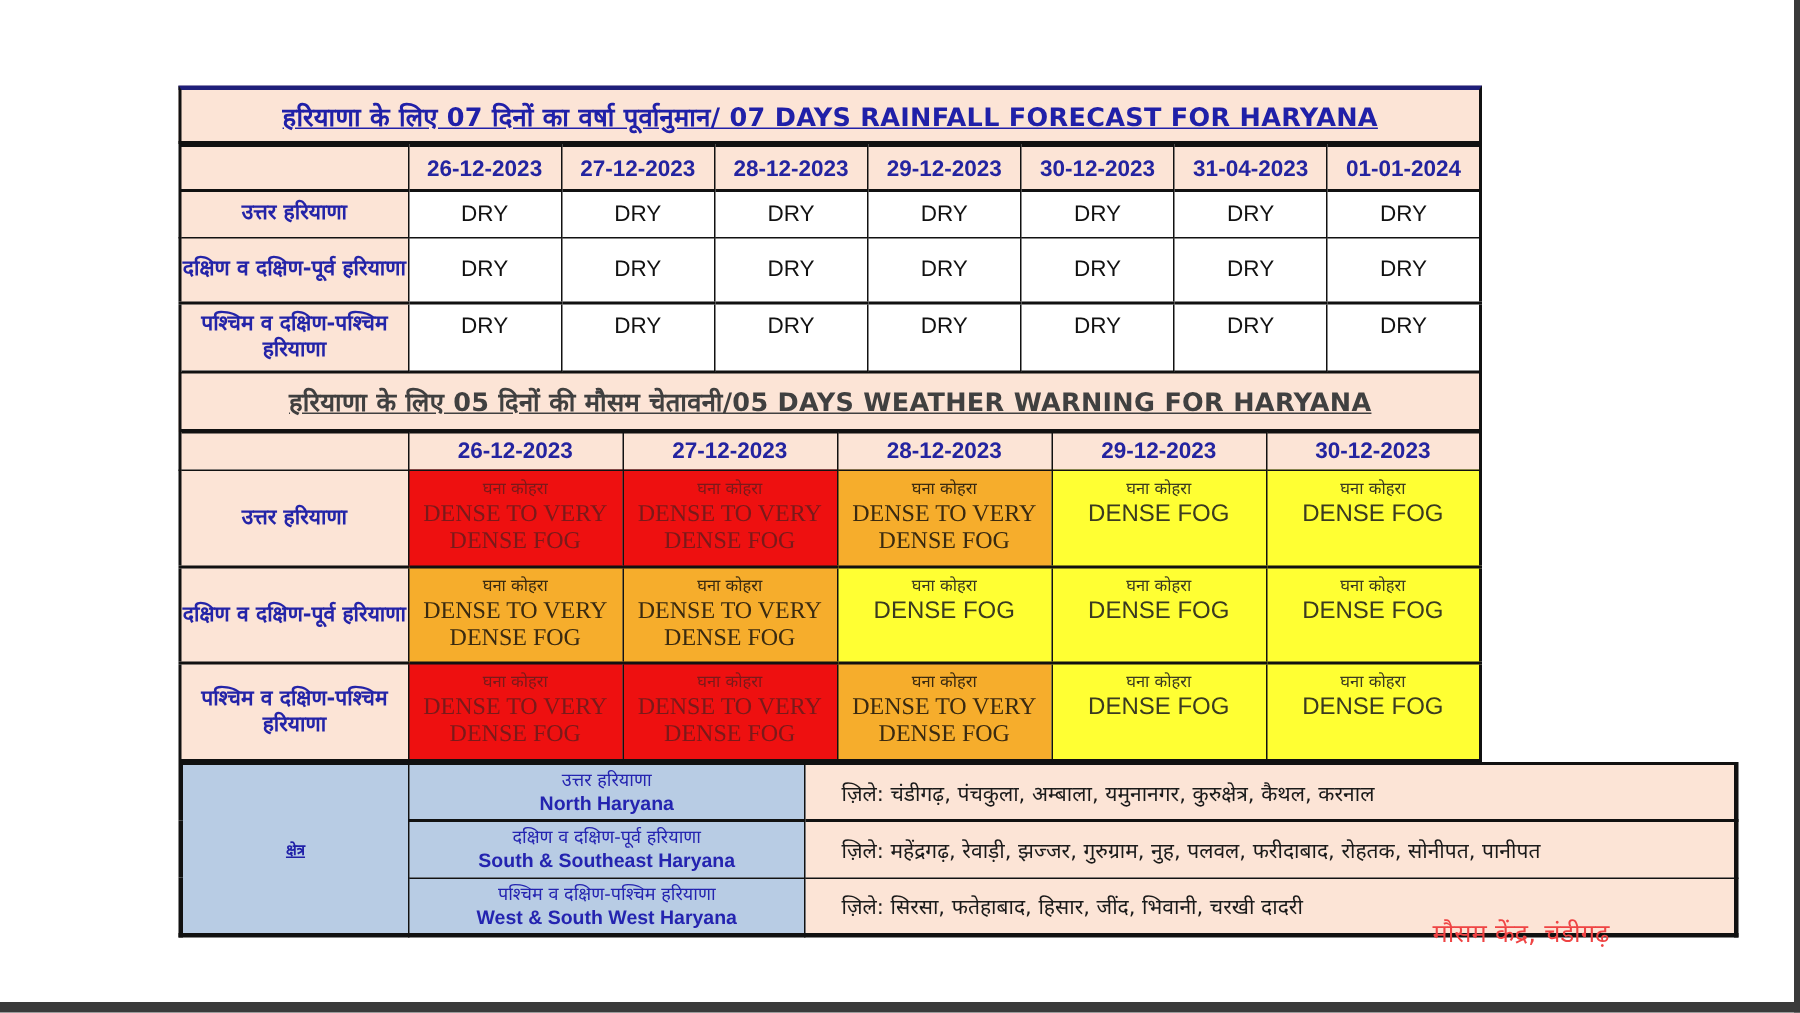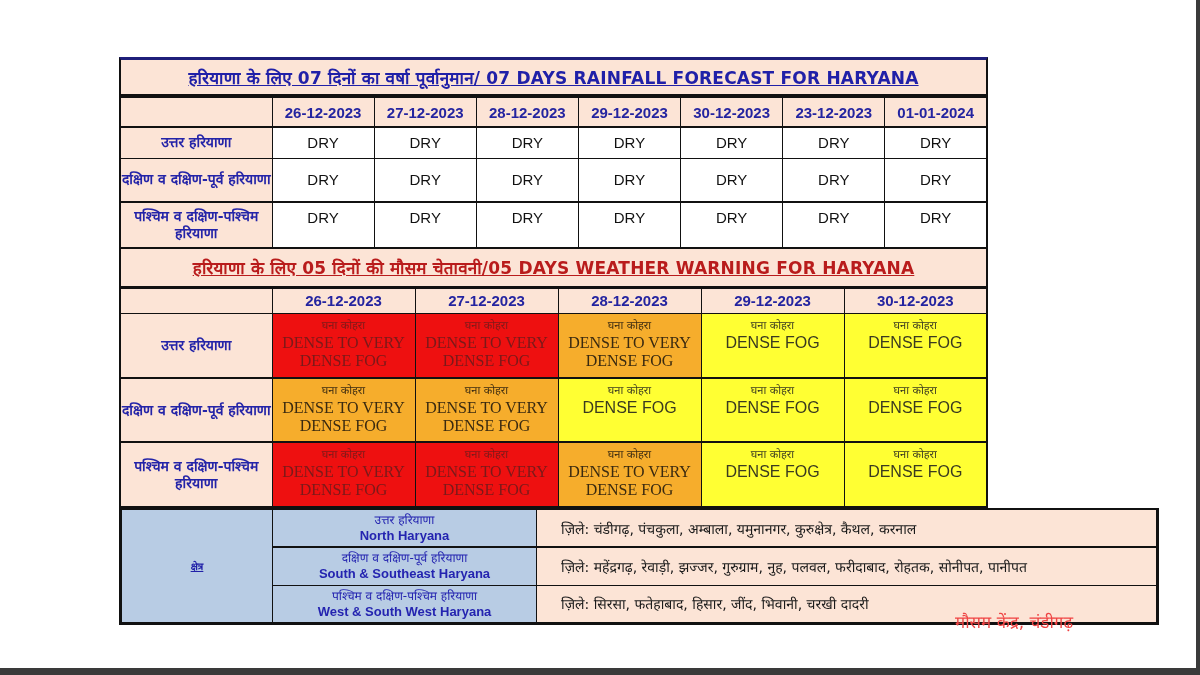--- a/index.html
+++ b/index.html
@@ -11,21 +11,21 @@
   .frame-bottom { position:absolute; left:0; top:668px; width:1200px; height:7px; background:#3a3a3a; }
 
   .sheet { position:absolute; left:119px; top:25px; width:869px;margin-top:32px; }
 
   .bar-title {
     height:39px; background:#fce4d6; border:2px solid #111; border-top:3px solid #1f1f7a;
     box-sizing:border-box; display:flex; align-items:center; justify-content:center;
     font-weight:bold; font-size:17px; text-decoration:underline; letter-spacing:0.2px;
   }
   .blue-title { color:#2020a8; }
-  .red-title { color:#b91c1c; }
+  .red-title { color:#404040; }
 
   table { border-collapse:collapse; width:100%; table-layout:fixed; }
   td { border:1px solid #111; box-sizing:border-box; text-align:center; vertical-align:middle; padding:0; }
   .thick-top td { border-top:2px solid #111; }
 
   .hdr td { background:#fce4d6; color:#2424a0; font-weight:bold; font-size:15px; height:30px; font-family:"Liberation Sans", sans-serif; }
   .hdr td.blank { background:#fce4d6; }
   .region { background:#fce4d6; color:#2424a8; font-weight:bold; font-size:14px; line-height:17px; }
   .dry { background:#fff; color:#111; font-size:15px; font-family:Liberation Sans, sans-serif; }
 
@@ -63,21 +63,21 @@
         <col span="7">
       </colgroup>
     <tbody>
         <tr class="hdr thick-top">
       <td class="blank"></td>
       <td>26-12-2023</td>
       <td>27-12-2023</td>
       <td>28-12-2023</td>
       <td>29-12-2023</td>
       <td>30-12-2023</td>
-      <td>23-12-2023</td>
+      <td>31-04-2023</td>
       <td>01-01-2024</td>
     </tr>
     <tr class="thick-top" style="height:31px">
       <td class="region">उत्तर हरियाणा</td>
       <td class="dry">DRY</td>
       <td class="dry">DRY</td>
       <td class="dry">DRY</td>
       <td class="dry">DRY</td>
       <td class="dry">DRY</td>
       <td class="dry">DRY</td>

